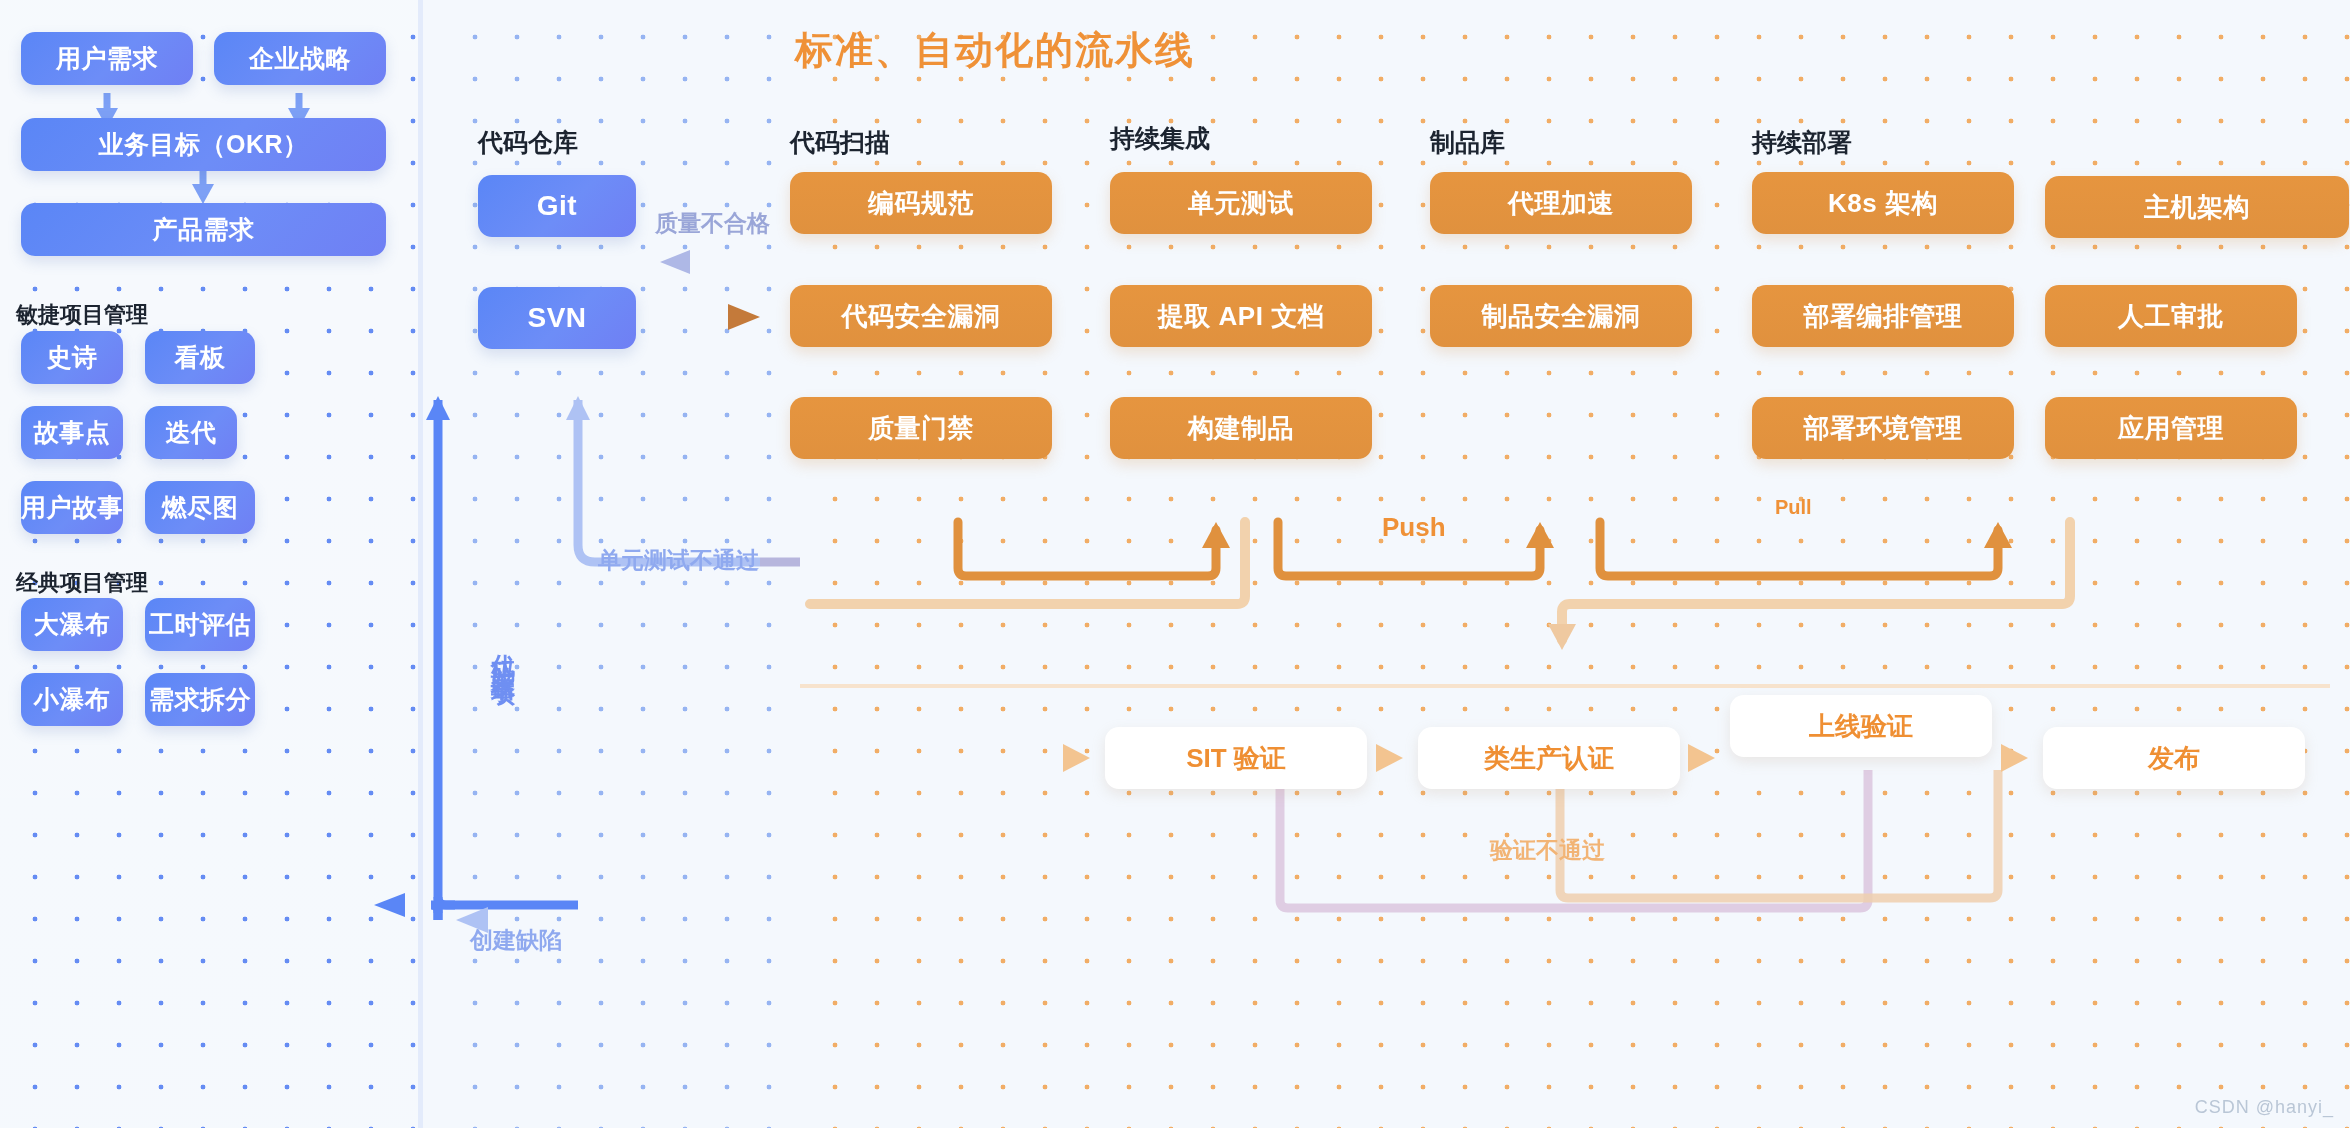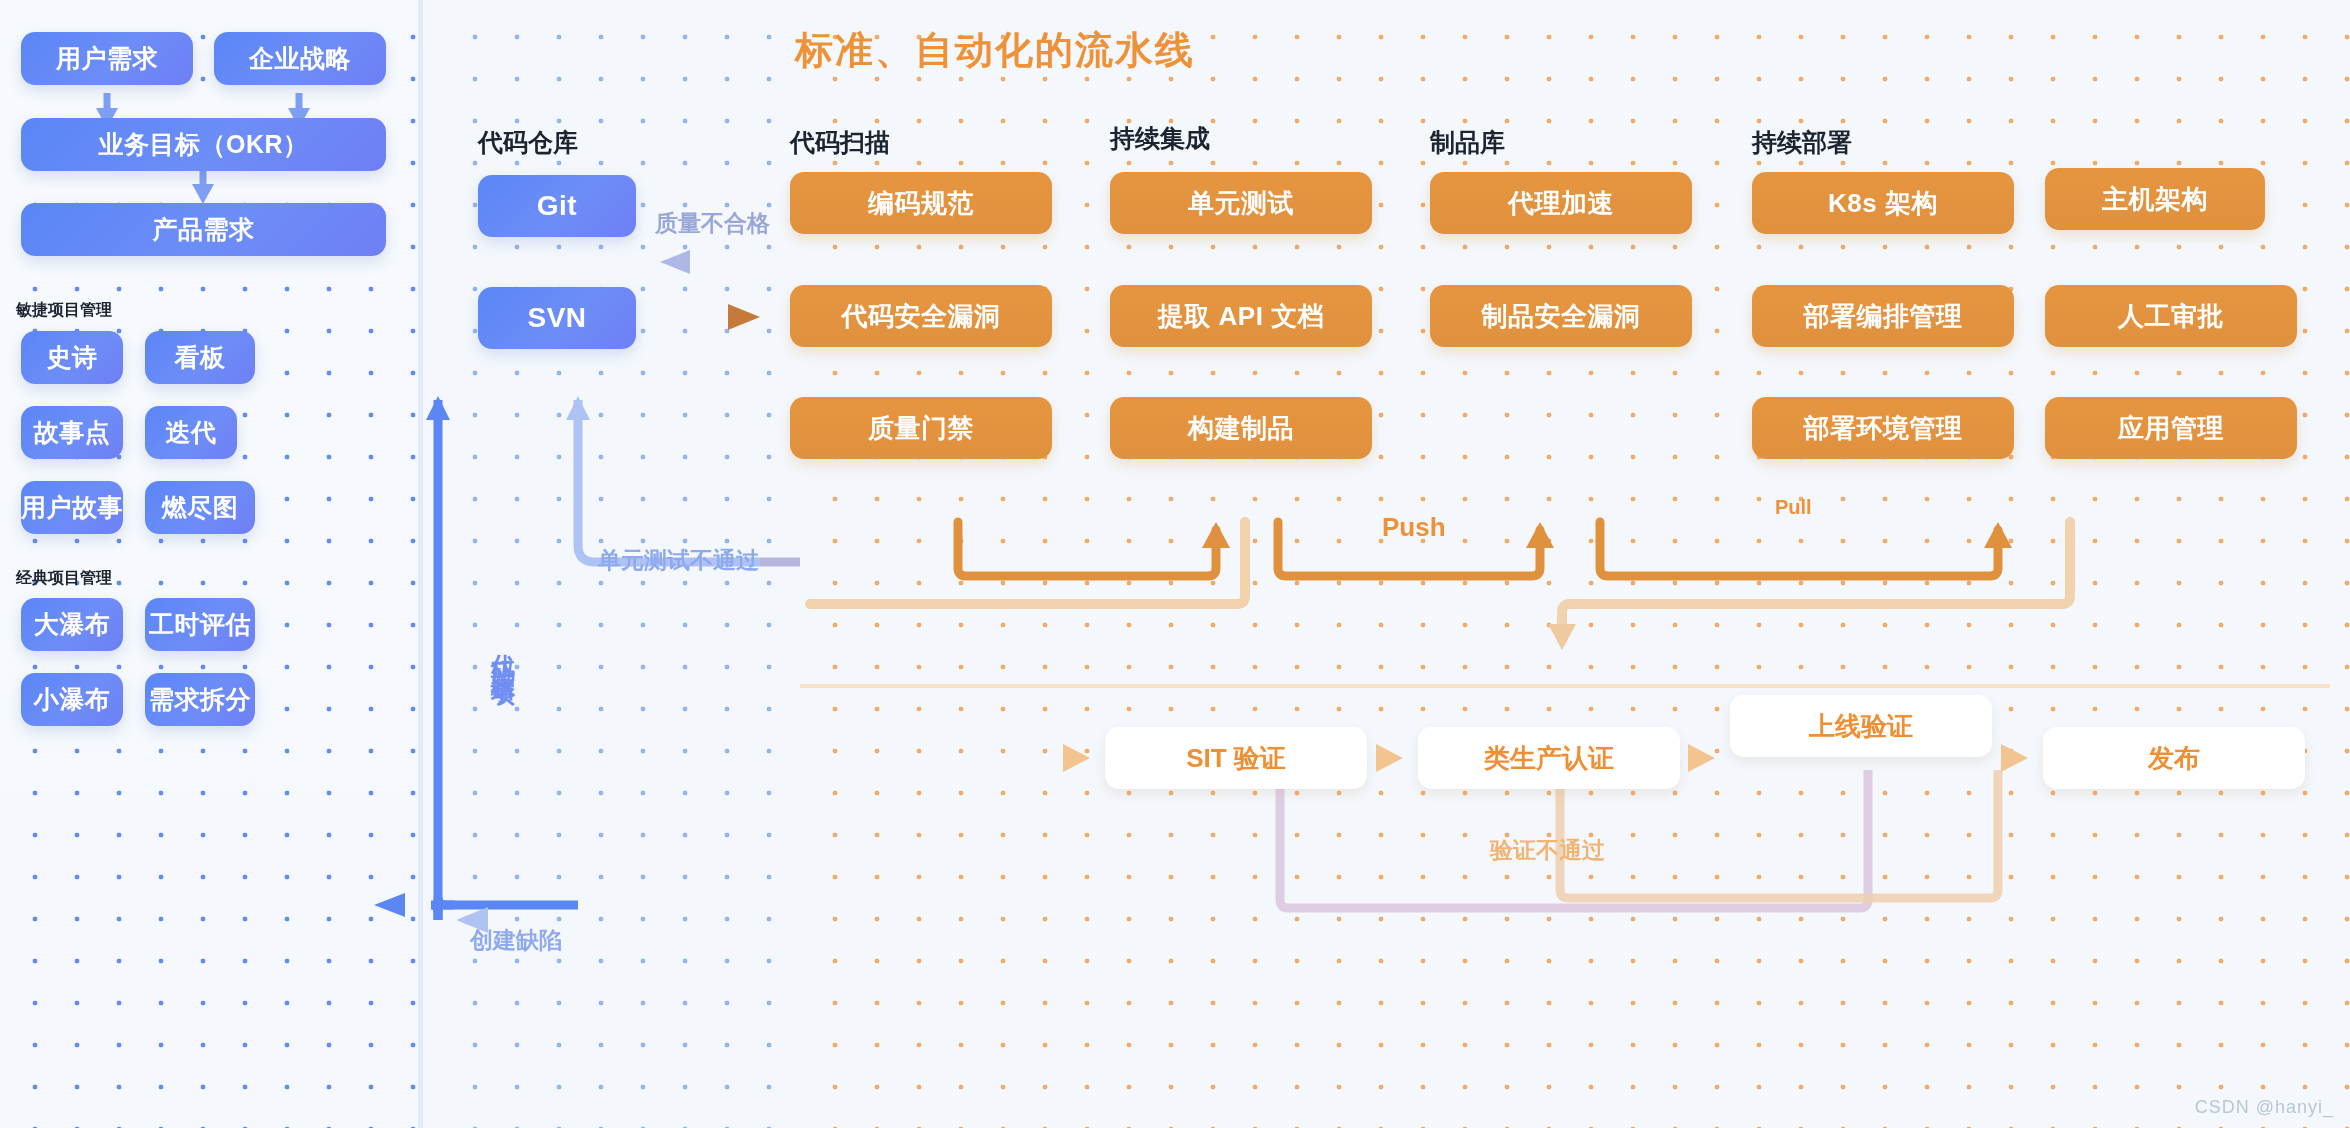--- a/index.html
+++ b/index.html
@@ -26,21 +26,21 @@
   .node{position:absolute;display:flex;align-items:center;justify-content:center;
         border-radius:14px;color:#fff;font-weight:bold;letter-spacing:.5px;
         box-shadow:0 6px 14px rgba(80,110,180,.18);text-align:center;}
   .blue{background:linear-gradient(135deg,#5a86f6 0%,#6d8df7 55%,#6f7ff4 100%);font-size:25px;}
   .orange{background:linear-gradient(180deg,#e6953f 0%,#e0913e 100%);font-size:26px;
           box-shadow:0 6px 14px rgba(210,140,70,.22);}
   .white-node{position:absolute;display:flex;align-items:center;justify-content:center;
         border-radius:14px;background:#fff;color:#ef8f33;font-weight:bold;font-size:26px;
         box-shadow:0 5px 14px rgba(190,160,130,.20);}
 
-  .sec-title{position:absolute;font-size:16px;font-weight:bold;color:#1c2430;white-space:nowrap;text-align:right;}
+  .sec-title{position:absolute;font-size:22px;font-weight:bold;color:#1c2430;white-space:nowrap;text-align:right;}
   .col-head{position:absolute;font-size:25px;font-weight:bold;color:#1c2430;white-space:nowrap;}
 
   .main-title{position:absolute;font-size:38px;font-weight:bold;color:#ef9137;
               letter-spacing:2px;white-space:nowrap;}
 
   .edge-label{position:absolute;font-size:23px;font-weight:bold;white-space:nowrap;}
   .lbl-blue{color:#8fa9ef;}
   .lbl-orange{color:#ef9137;}
   .lbl-orange-soft{color:#f2b475;}
   .vert-label{position:absolute;font-size:24px;font-weight:bold;color:#6f8ff2;
@@ -193,21 +193,21 @@
   <div class="node orange" style="left:1110px;top:285px;width:262px;height:62px;">提取 API 文档</div>
   <div class="node orange" style="left:1110px;top:397px;width:262px;height:62px;">构建制品</div>
 
   <div class="node orange" style="left:1430px;top:172px;width:262px;height:62px;">代理加速</div>
   <div class="node orange" style="left:1430px;top:285px;width:262px;height:62px;">制品安全漏洞</div>
 
   <div class="node orange" style="left:1752px;top:172px;width:262px;height:62px;">K8s 架构</div>
   <div class="node orange" style="left:1752px;top:285px;width:262px;height:62px;">部署编排管理</div>
   <div class="node orange" style="left:1752px;top:397px;width:262px;height:62px;">部署环境管理</div>
 
-  <div class="node orange" style="left:2045px;top:168px;width:220px;height:62px;">主机架构</div>
+  <div class="node orange" style="left:2045px;top:176px;width:304px;height:62px;">主机架构</div>
   <div class="node orange" style="left:2045px;top:285px;width:252px;height:62px;">人工审批</div>
   <div class="node orange" style="left:2045px;top:397px;width:252px;height:62px;">应用管理</div>
 
   <div class="edge-label lbl-blue" style="left:655px;top:208px;color:#9aa6d8;">质量不合格</div>
   <div class="edge-label lbl-blue" style="left:598px;top:545px;">单元测试不通过</div>
   <div class="vert-label" style="left:487px;top:635px;">代码关联事项</div>
   <div class="edge-label lbl-blue" style="left:470px;top:925px;">创建缺陷</div>
   <div class="edge-label lbl-orange" style="left:1382px;top:512px;font-size:26px;">Push</div>
   <div class="edge-label lbl-orange" style="left:1775px;top:496px;font-size:20px;">Pull</div>
   <div class="edge-label lbl-orange-soft" style="left:1490px;top:835px;">验证不通过</div>

